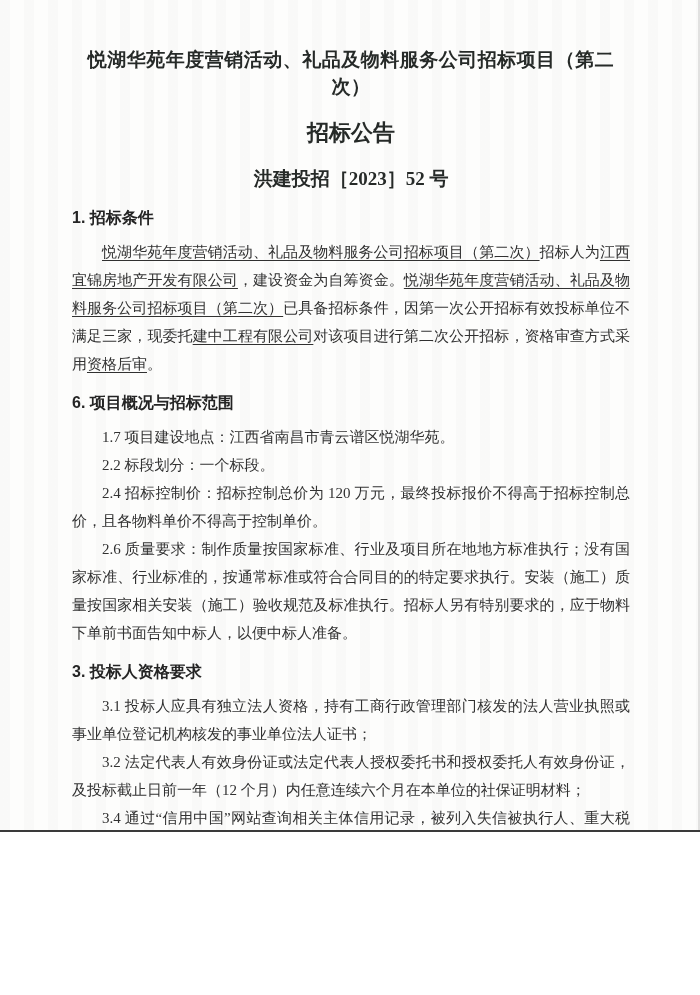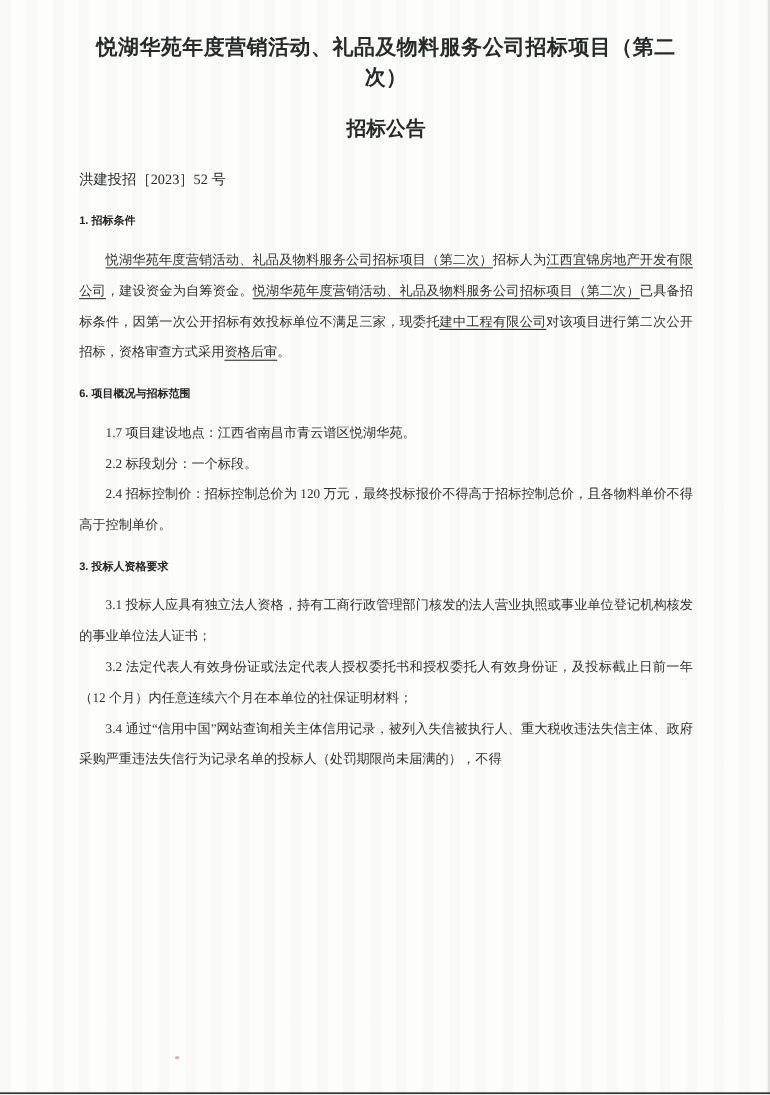--- a/index.html
+++ b/index.html
@@ -3,24 +3,24 @@
 <meta charset="utf-8">
 <style>
   html, body {
     margin: 0;
     padding: 0;
     background: #ffffff;
   }
   .page {
     position: relative;
     width: 700px;
-    height: 995px;
+    height: 832px;
     box-sizing: border-box;
     margin: 0 auto;
-    padding: 30px 70px 0 72px;
+    padding: 46px 70px 0 72px;
     background:
       repeating-linear-gradient(90deg,
         rgba(0,0,0,0.015) 0px, rgba(0,0,0,0.015) 10px,
         rgba(0,0,0,0) 10px, rgba(0,0,0,0) 24px),
       #fdfdfc;
     overflow: hidden;
     font-family: "Liberation Serif", "DejaVu Serif", serif;
     color: #303030;
   }
   .doc-title {
@@ -29,45 +29,46 @@
     font-size: 19px;
     font-weight: 700;
     line-height: 27px;
     letter-spacing: 0.5px;
     color: #262a28;
     font-family: "Liberation Serif", "DejaVu Serif", serif;
   }
   .doc-subtitle {
     margin: 0 0 20px 0;
     text-align: center;
-    font-size: 18px;
+    font-size: 22px;
     font-weight: 700;
     line-height: 26px;
     color: #262a28;
   }
   .doc-number {
     margin: 0 0 16px 0;
-    font-size: 13px;
-    font-weight: 400;
+    text-align: center;
+    font-size: 19px;
+    font-weight: 700;
     line-height: 25px;
     color: #262a28;
   }
   .section-heading {
     margin: 14px 0 9px 0;
-    font-size: 10px;
+    font-size: 16px;
     font-weight: 700;
     line-height: 22px;
     color: #242424;
     font-family: "Liberation Sans", "DejaVu Sans", sans-serif;
   }
   .para {
     margin: 0;
     text-indent: 2em;
     text-align: justify;
-    font-size: 12px;
+    font-size: 15px;
     line-height: 28px;
     color: #313131;
   }
   .u {
     text-decoration: underline;
     text-underline-offset: 3px;
     text-decoration-thickness: 1px;
   }
   .scan-edge-bottom {
     position: absolute;
@@ -99,20 +100,21 @@
   <h2 class="doc-subtitle">招标公告</h2>
   <div class="doc-number">洪建投招［2023］52 号</div>
 
   <div class="section-heading">1. 招标条件</div>
   <p class="para"><span class="u">悦湖华苑年度营销活动、礼品及物料服务公司招标项目（第二次）</span><span>招标人为</span><span class="u">江西宜锦房地产开发有限公司</span><span>，建设资金为自筹资金。</span><span class="u">悦湖华苑年度营销活动、礼品及物料服务公司招标项目（第二次）</span><span>已具备招标条件，因第一次公开招标有效投标单位不满足三家，现委托</span><span class="u">建中工程有限公司</span><span>对该项目进行第二次公开招标，资格审查方式采用</span><span class="u">资格后审</span><span>。</span></p>
 
   <div class="section-heading">6. 项目概况与招标范围</div>
   <p class="para">1.7 项目建设地点：江西省南昌市青云谱区悦湖华苑。</p>
   <p class="para">2.2 标段划分：一个标段。</p>
   <p class="para">2.4 招标控制价：招标控制总价为 120 万元，最终投标报价不得高于招标控制总价，且各物料单价不得高于控制单价。</p>
+  <p class="para">2.6 质量要求：制作质量按国家标准、行业及项目所在地地方标准执行；没有国家标准、行业标准的，按通常标准或符合合同目的的特定要求执行。安装（施工）质量按国家相关安装（施工）验收规范及标准执行。招标人另有特别要求的，应于物料下单前书面告知中标人，以便中标人准备。</p>
 
   <div class="section-heading">3. 投标人资格要求</div>
   <p class="para">3.1 投标人应具有独立法人资格，持有工商行政管理部门核发的法人营业执照或事业单位登记机构核发的事业单位法人证书；</p>
   <p class="para">3.2 法定代表人有效身份证或法定代表人授权委托书和授权委托人有效身份证，及投标截止日前一年（12 个月）内任意连续六个月在本单位的社保证明材料；</p>
   <p class="para">3.4 通过“信用中国”网站查询相关主体信用记录，被列入失信被执行人、重大税收违法失信主体、政府采购严重违法失信行为记录名单的投标人（处罚期限尚未届满的），不得</p>
 
   <div class="scan-artifact-dot"></div>
   <div class="scan-edge-right"></div>
   <div class="scan-edge-bottom"></div>
 

